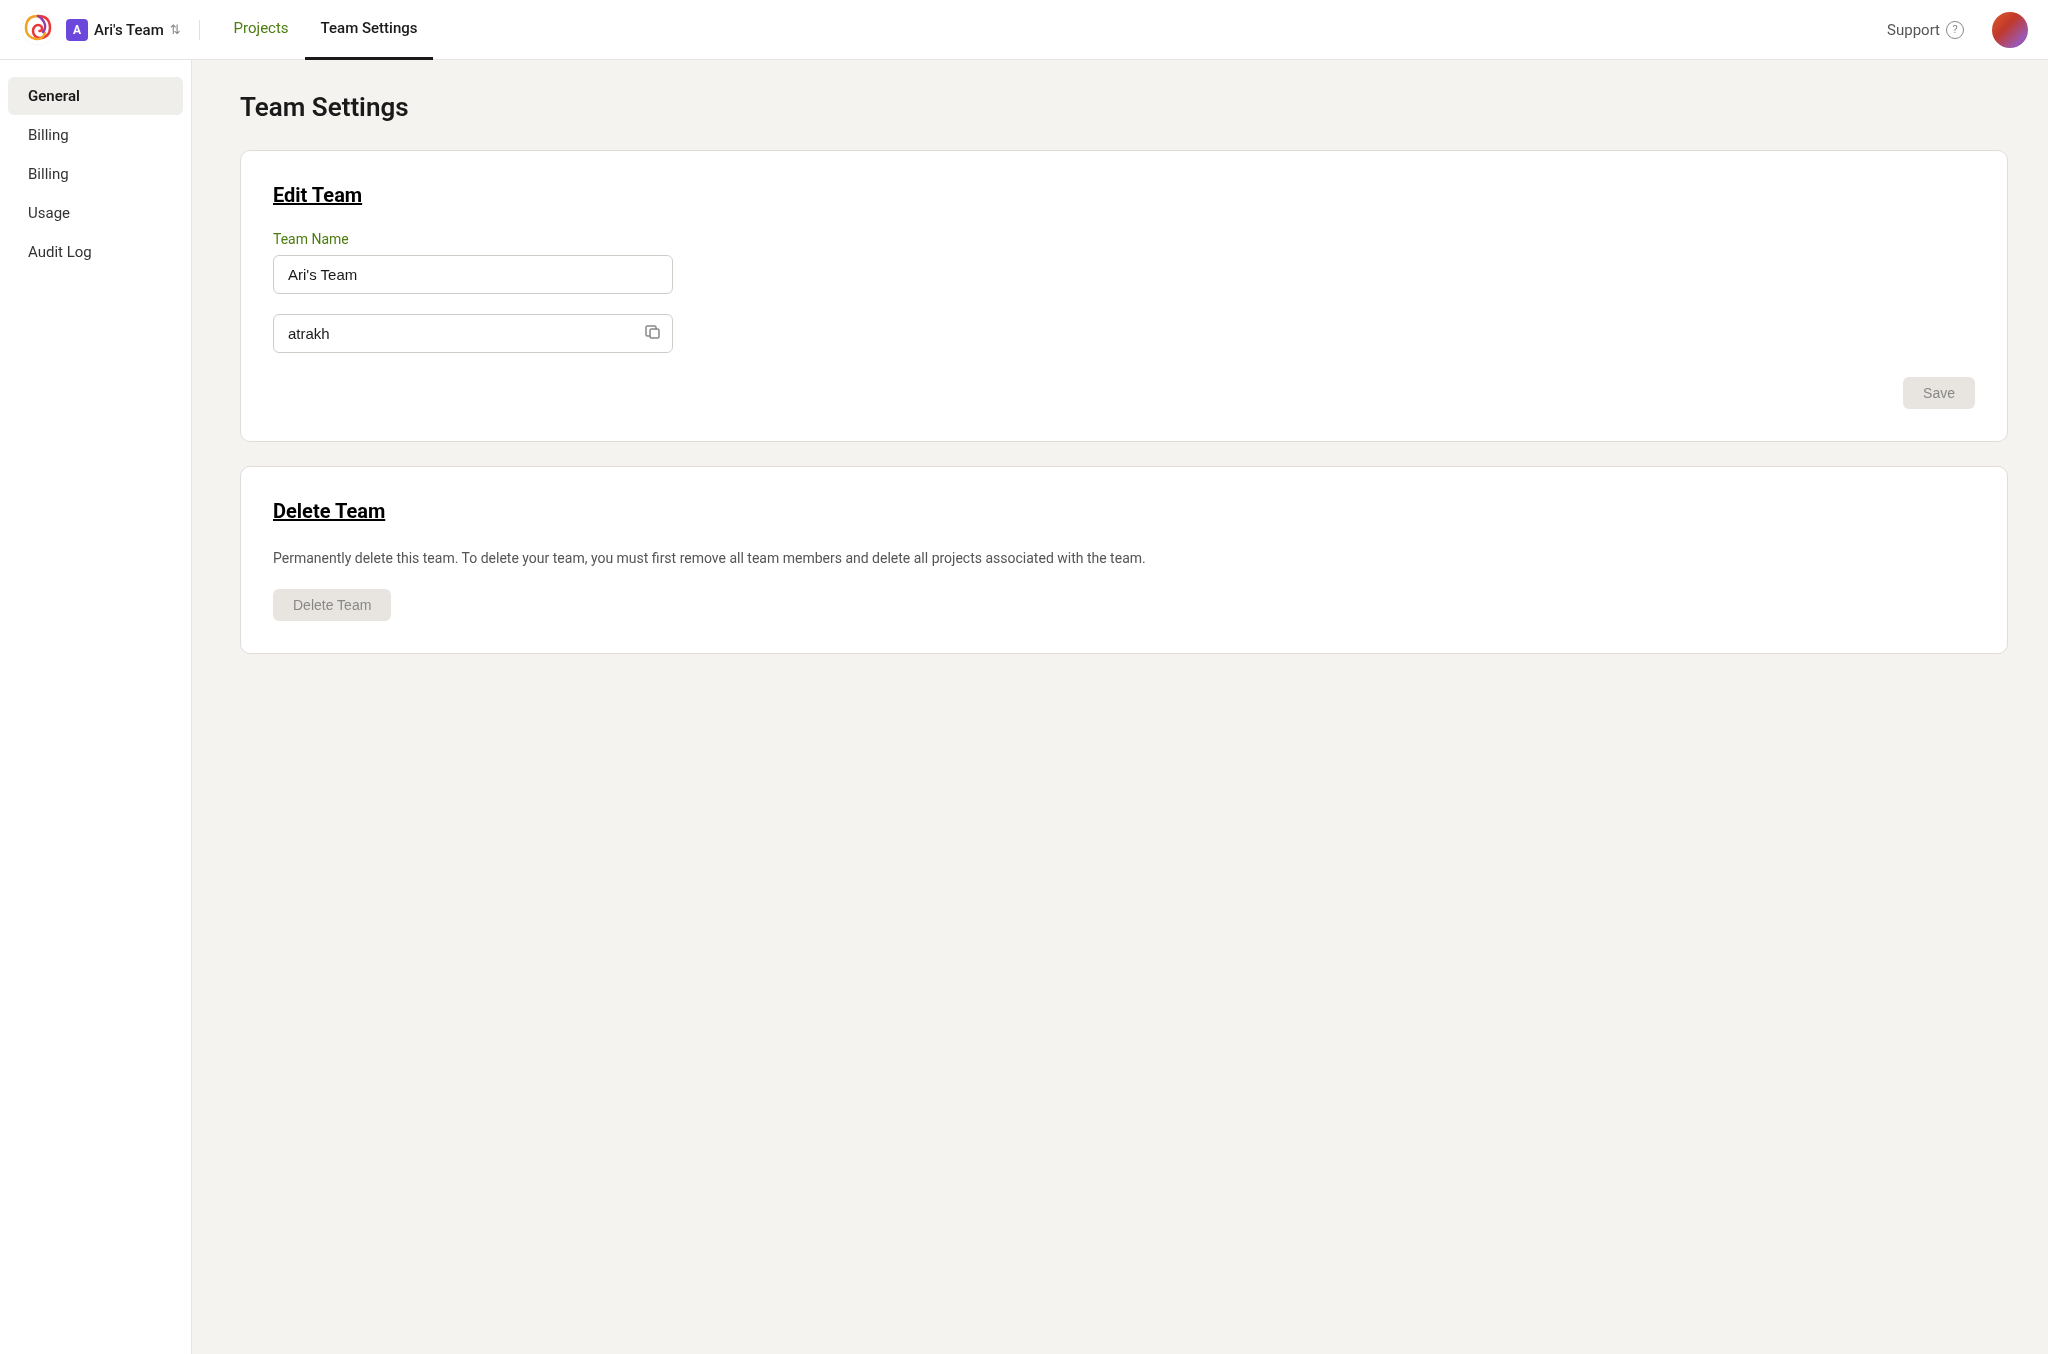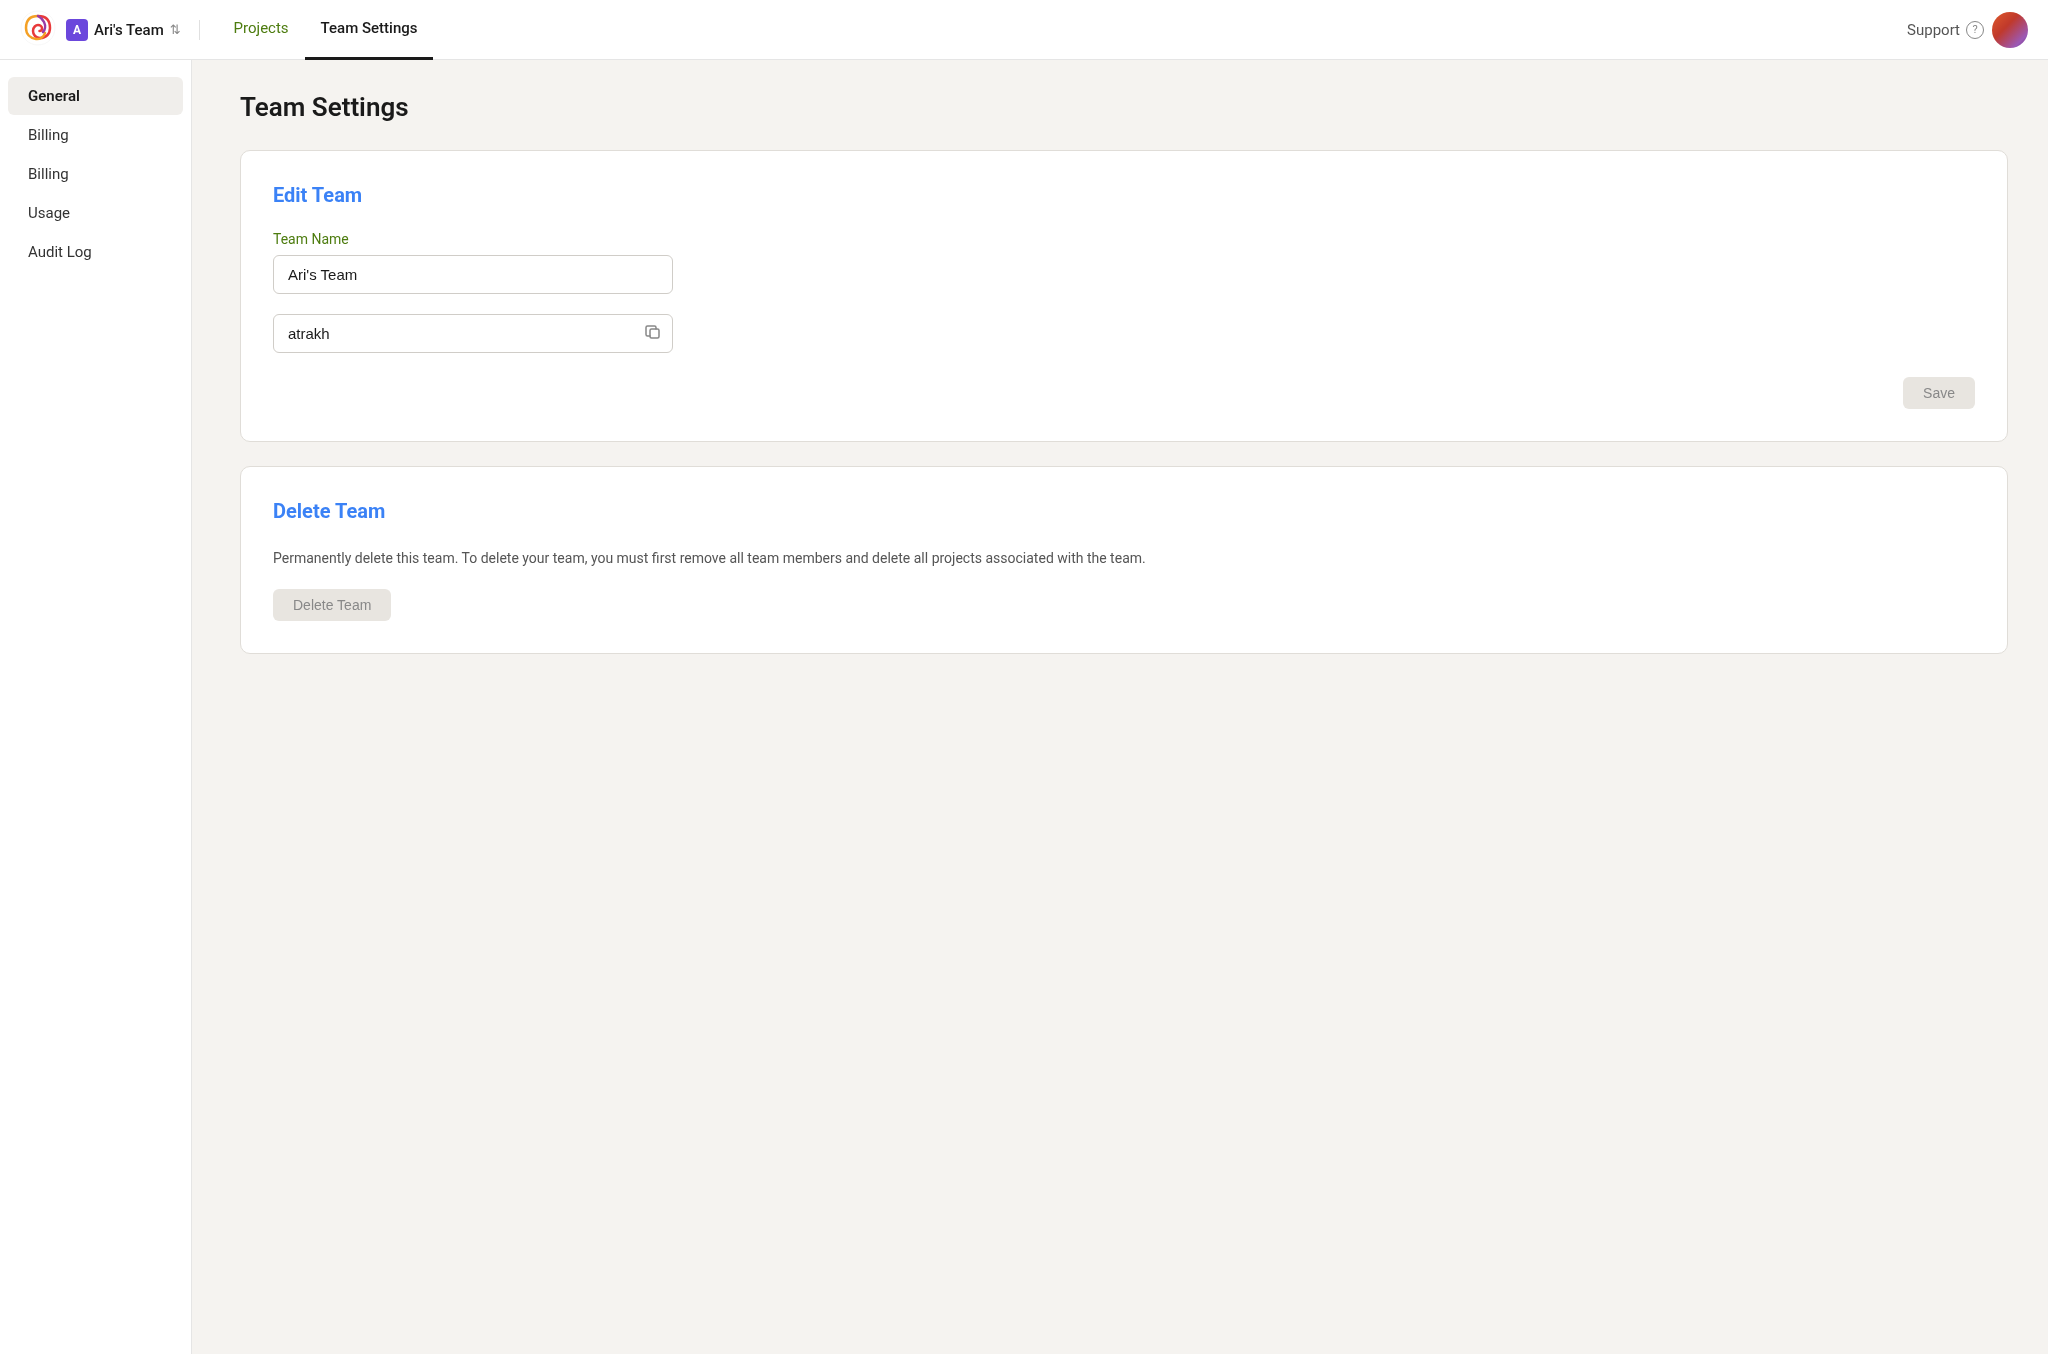--- a/index.html
+++ b/index.html
@@ -67,21 +67,21 @@
       text-decoration: none;
     }
     .topnav-tab.active {
       color: #1a1a1a;
       border-bottom: 3px solid #1a1a1a;
       font-weight: 500;
     }
     .topnav-right {
       display: flex;
       align-items: center;
-      gap: 8px;
+      gap: 28px;
       margin-left: auto;
     }
     .support-link {
       display: flex;
       align-items: center;
       gap: 6px;
       font-size: 15px;
       color: #555;
       cursor: pointer;
     }
@@ -158,22 +158,23 @@
     .card {
       background: #fff;
       border: 1px solid #e0ddd8;
       border-radius: 10px;
       padding: 32px;
       margin-bottom: 24px;
     }
     .card-title {
       font-size: 20px;
       font-weight: 700;
-      color: #3b82f6;
+      color: #000000;
       margin-bottom: 24px;
+      text-decoration: underline;
     }
 
     .form-label {
       font-size: 14px;
       color: #4d7c0f;
       margin-bottom: 8px;
       display: block;
     }
     .form-group {
       margin-bottom: 20px;

